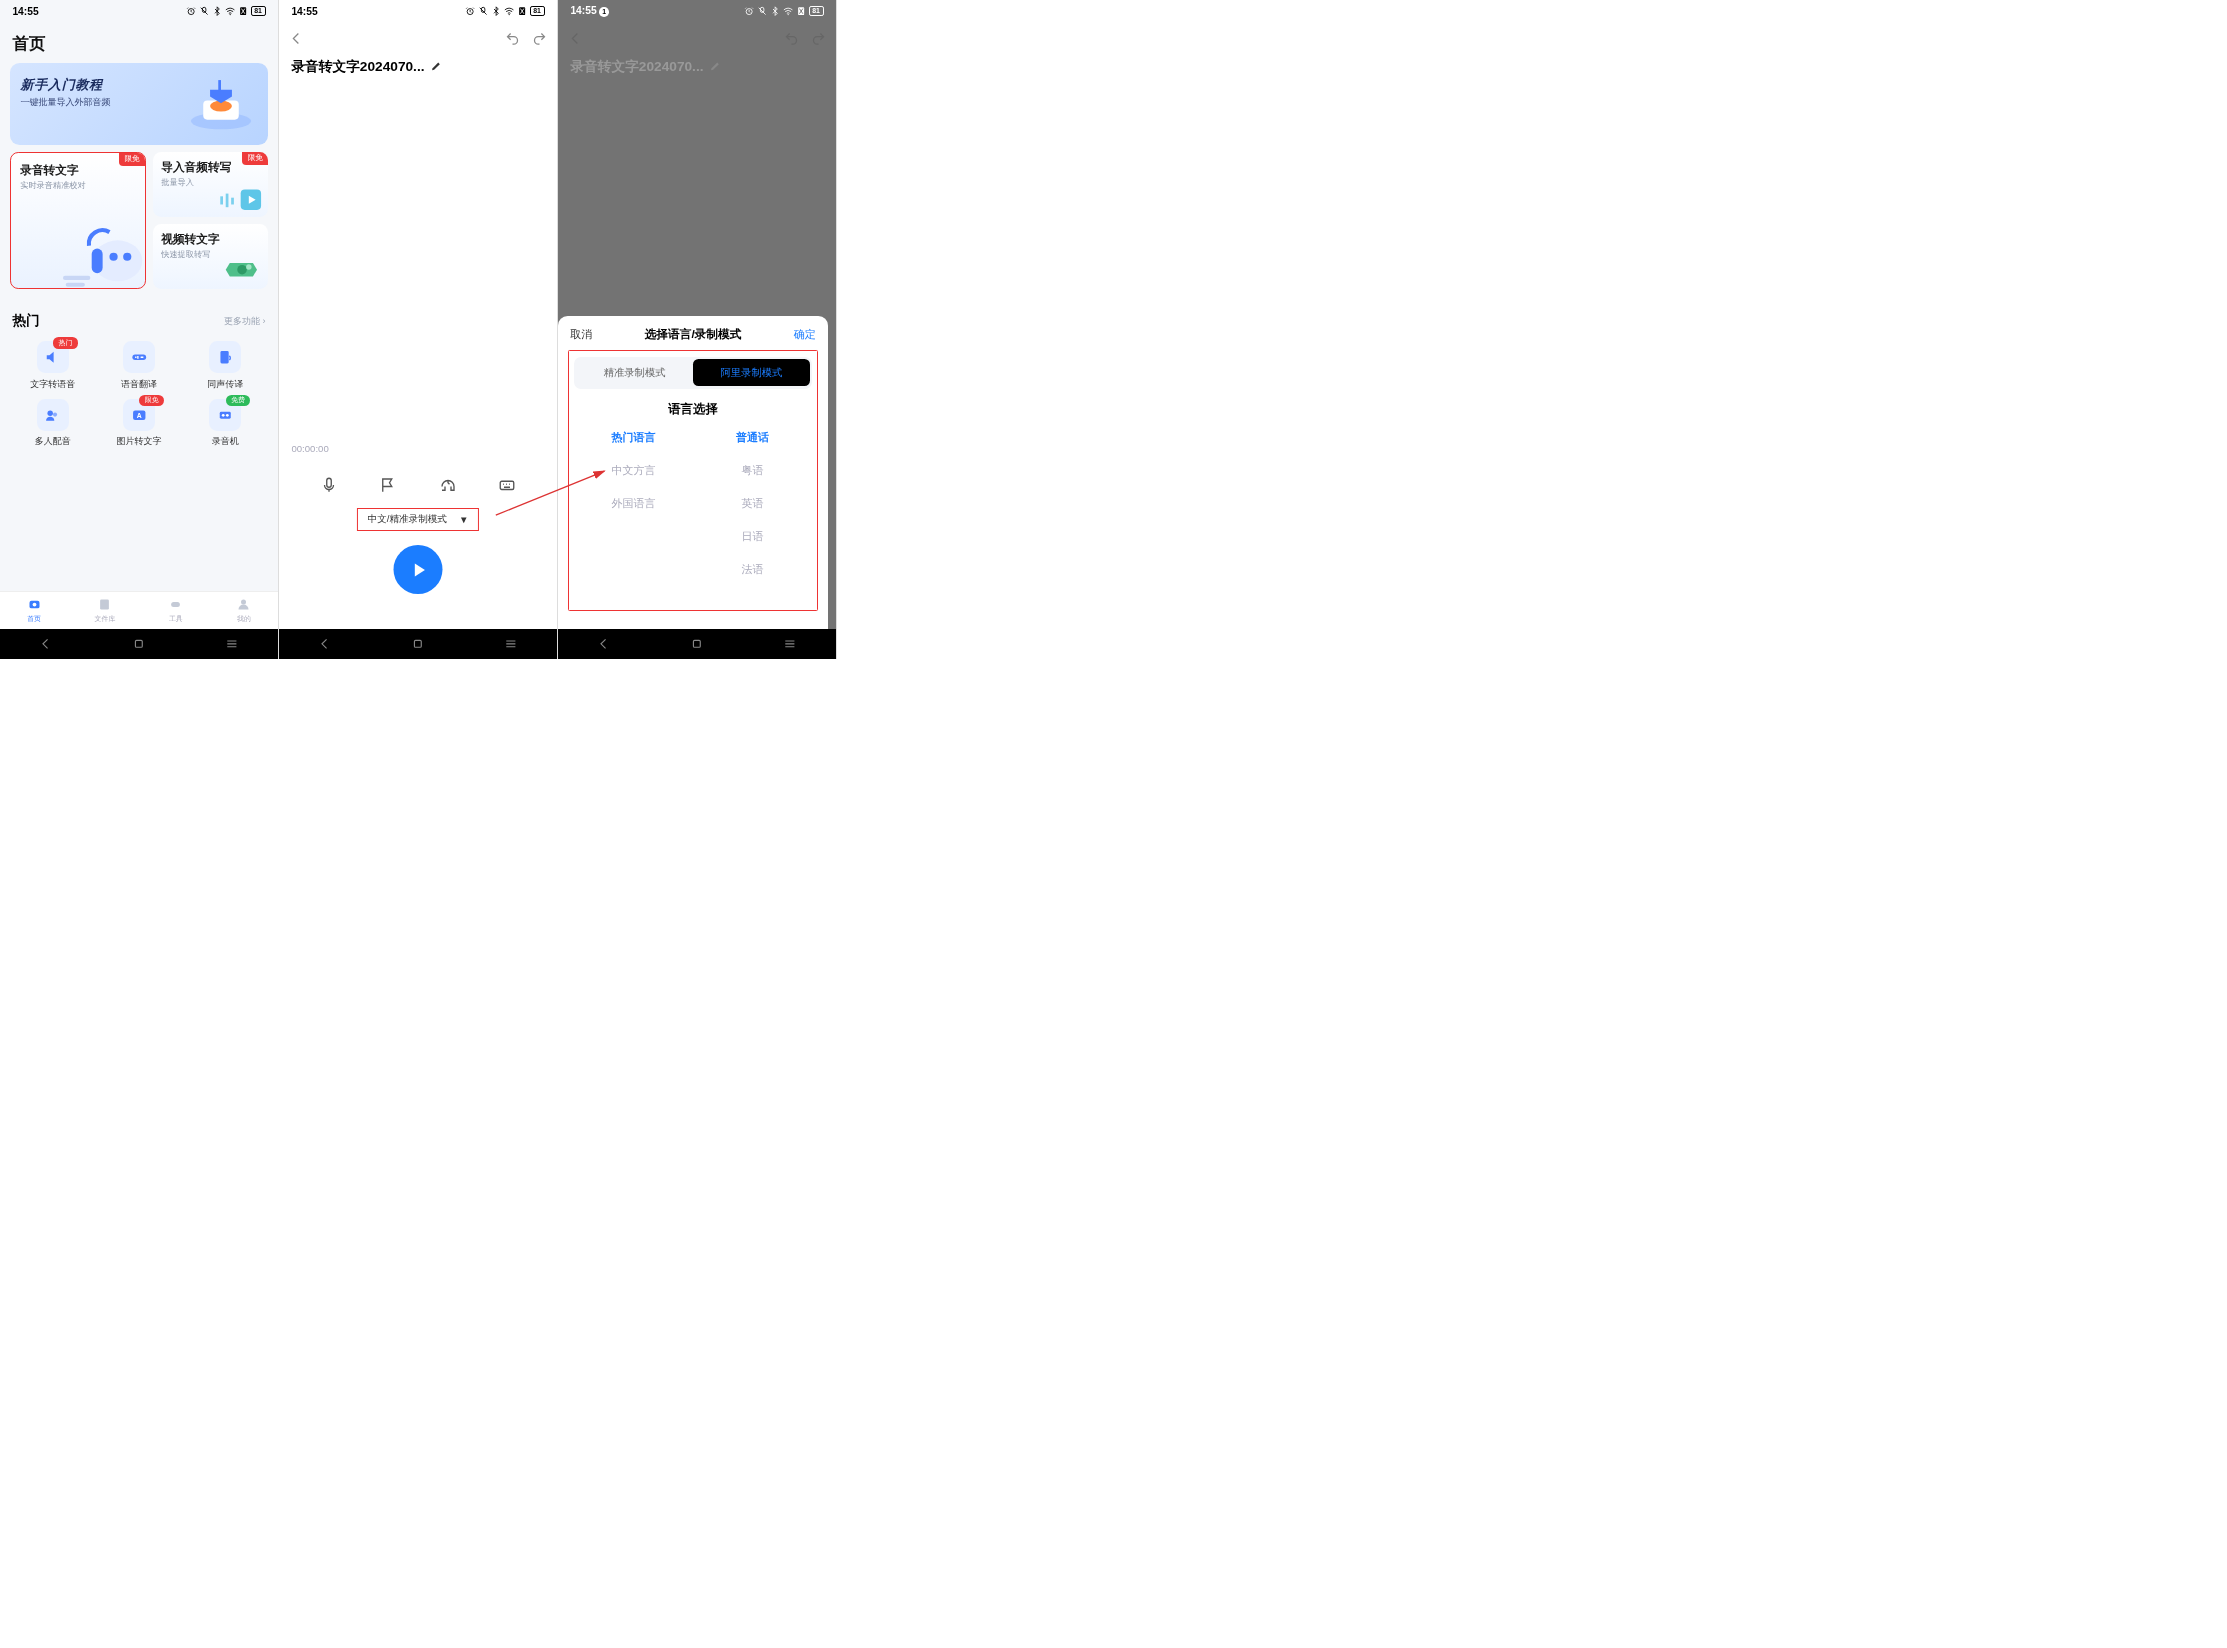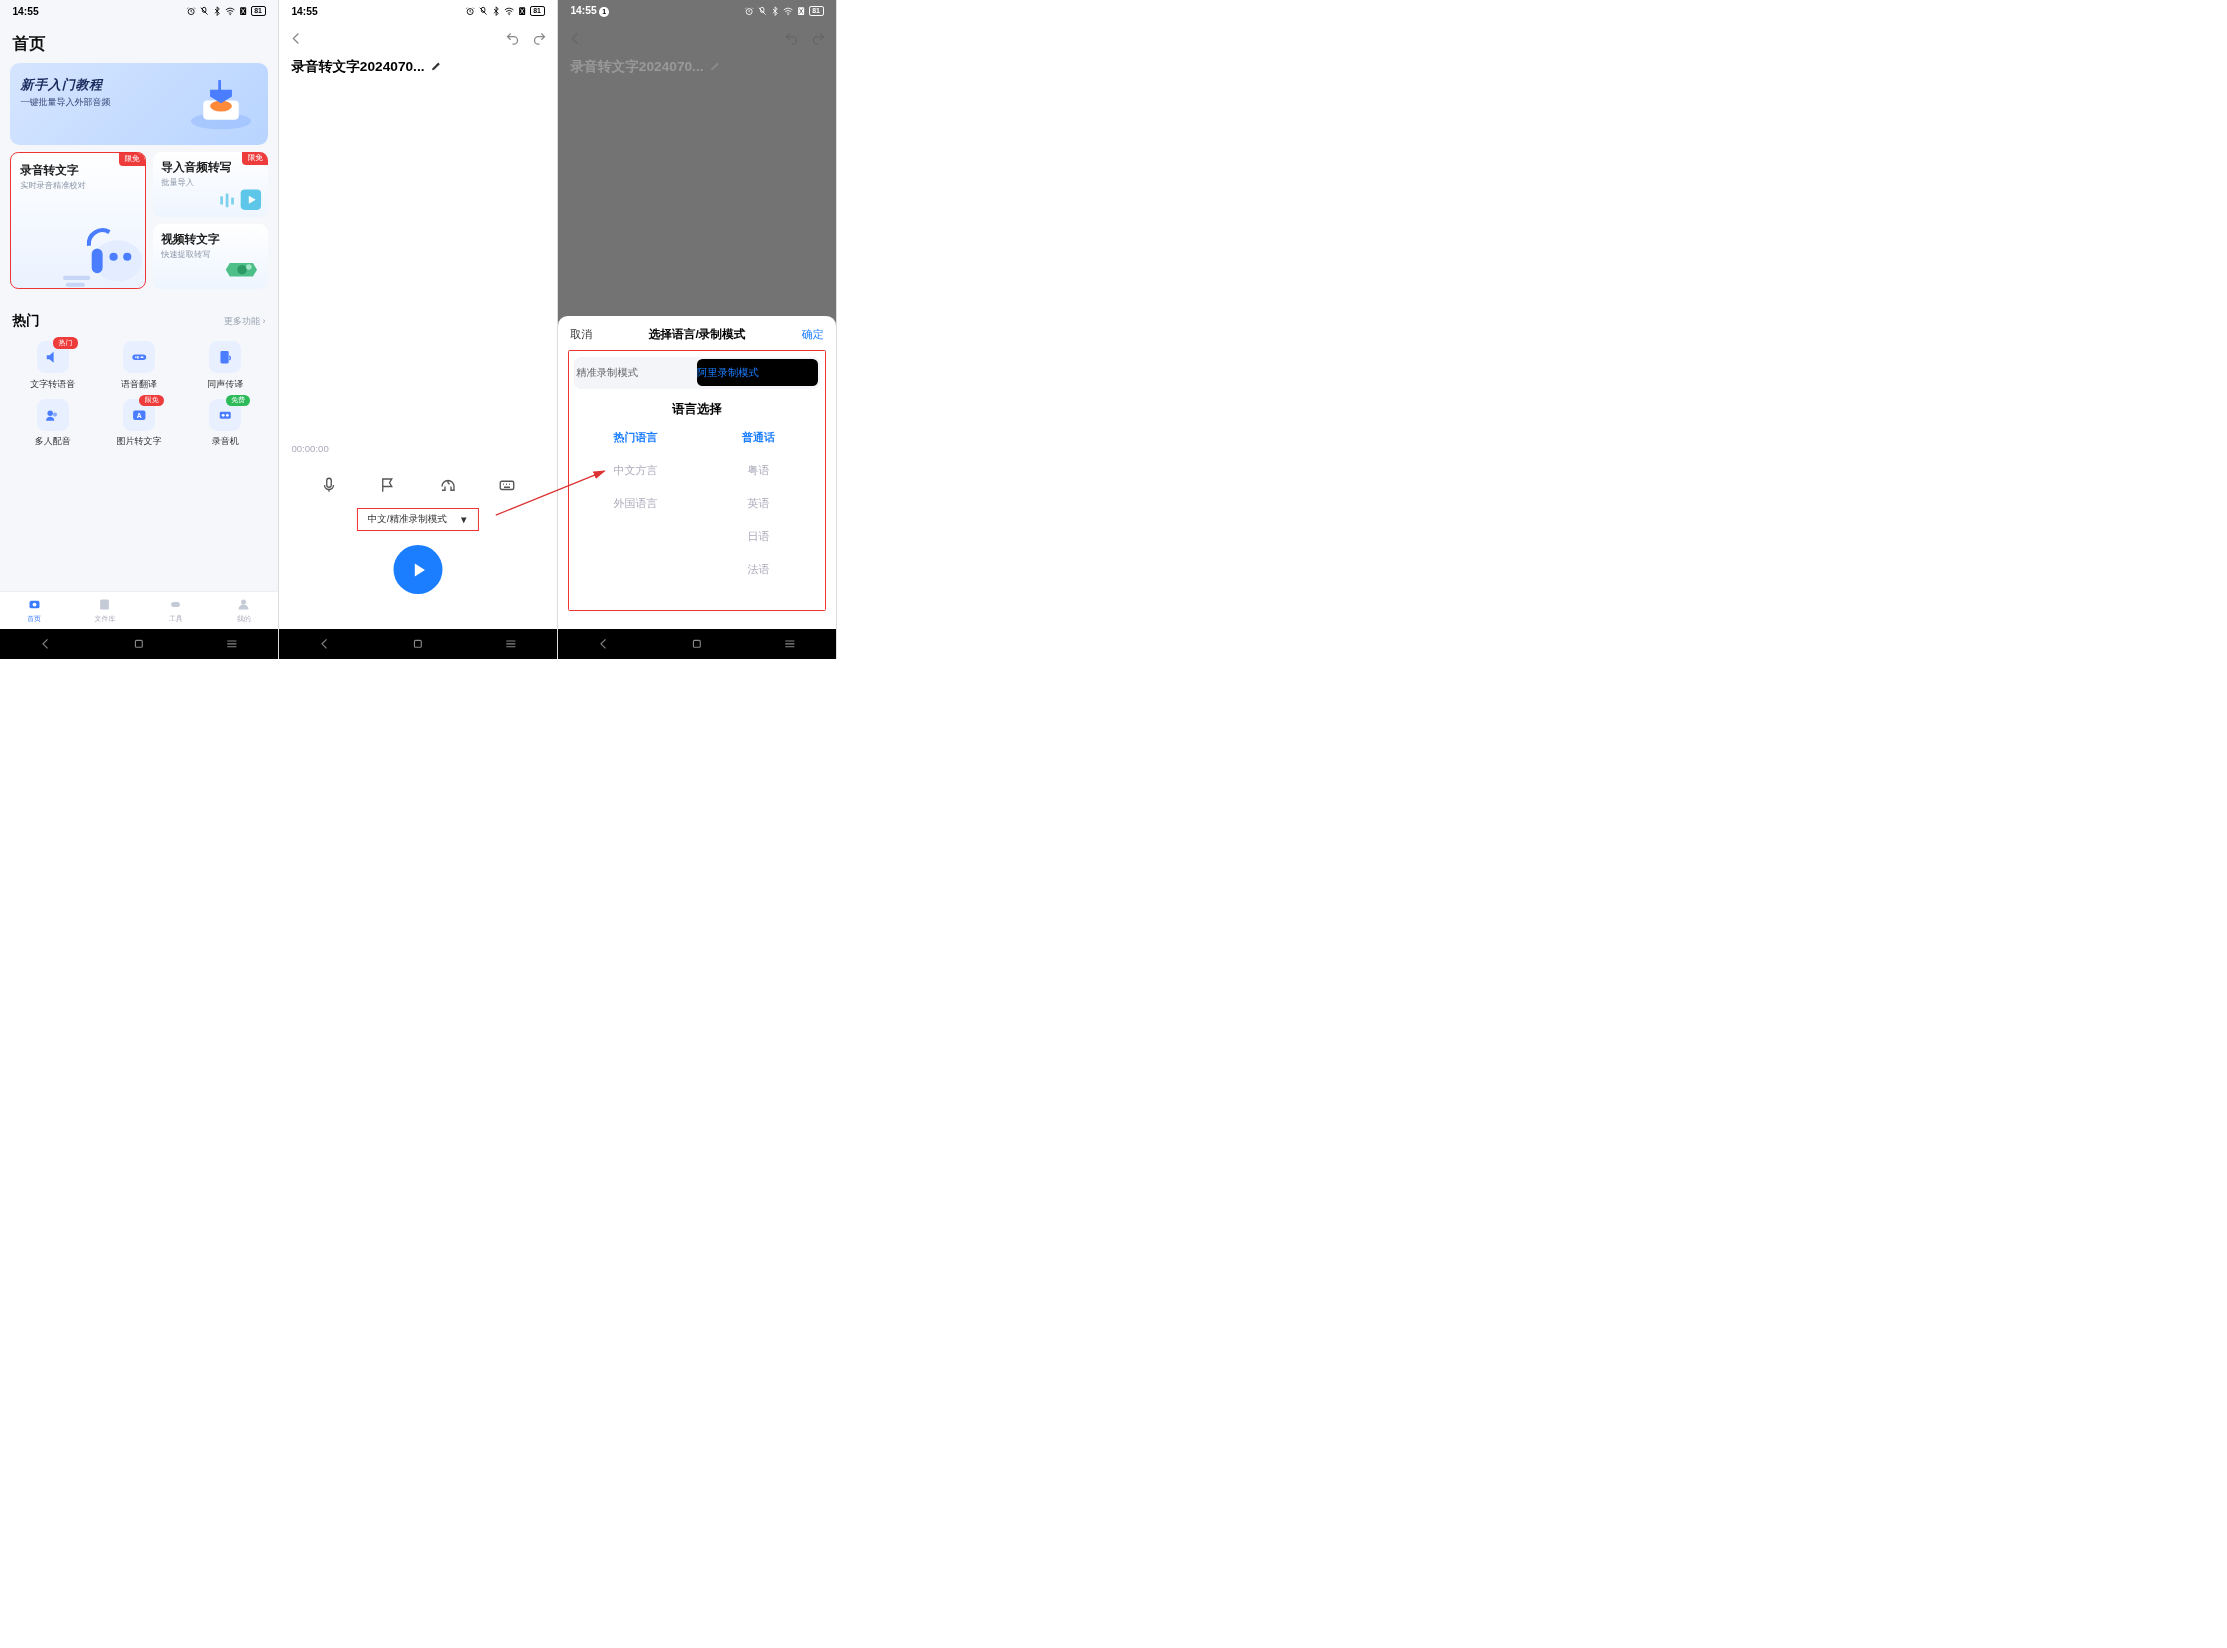--- a/index.html
+++ b/index.html
@@ -231,21 +231,21 @@
     
     .s3 { background: #fff; }
     .overlay {
       position: absolute;
       inset: 0;
       bottom: 30px;
       background: rgba(0,0,0,0.55);
     }
     .sheet {
       position: absolute;
-      bottom: 30px; left: 0; right: 0;
+      bottom: 30px; left: 0; right: 8px;
       background: #fff;
       border-radius: 9.6px 9.6px 0 0;
       padding: 8.2px 9.6px 0;
       height: 313px;
     }
     .sheet-header {
       display: flex;
       justify-content: space-between;
       align-items: center;
       padding: 2.7px 2.7px 8.2px;
@@ -261,21 +261,21 @@
     }
     .mode-tabs {
       display: flex;
       background: #f3f5f9;
       border-radius: 6.9px;
       padding: 2.1px;
       margin-bottom: 12.4px;
     }
     .mode-tab {
       flex: 1;
-      text-align: left;
+      text-align: center;
       padding: 6.9px 0;
       font-size: 10.3px;
       border-radius: 5.5px;
       color: #666;
     }
     .mode-tab.active { background: #000000; color: #1b7dff; }
     .lang-title {
       text-align: center;
       font-size: 12.4px;
       font-weight: 700;

